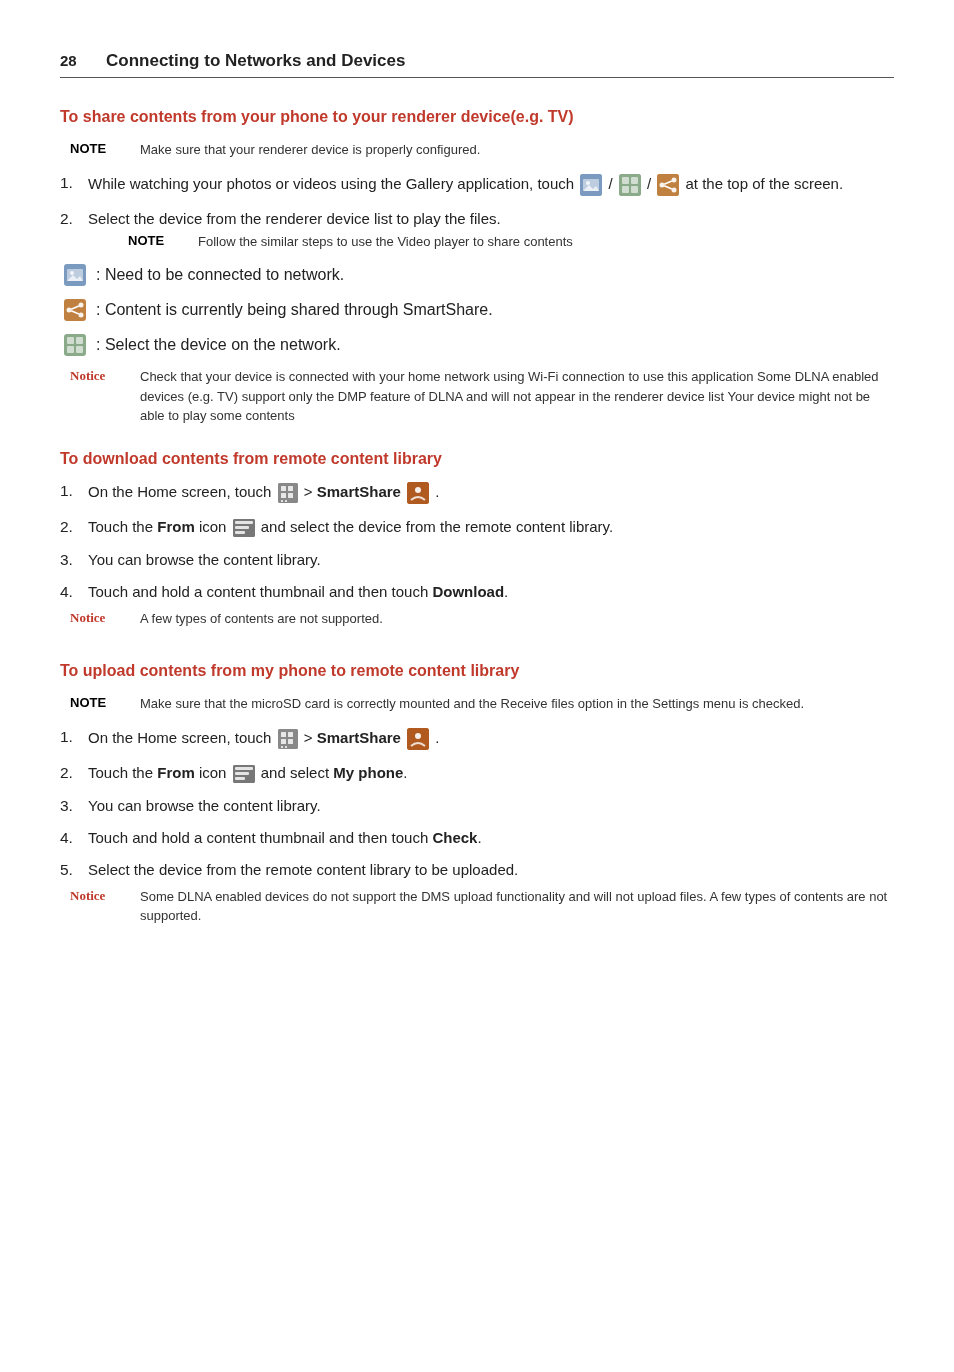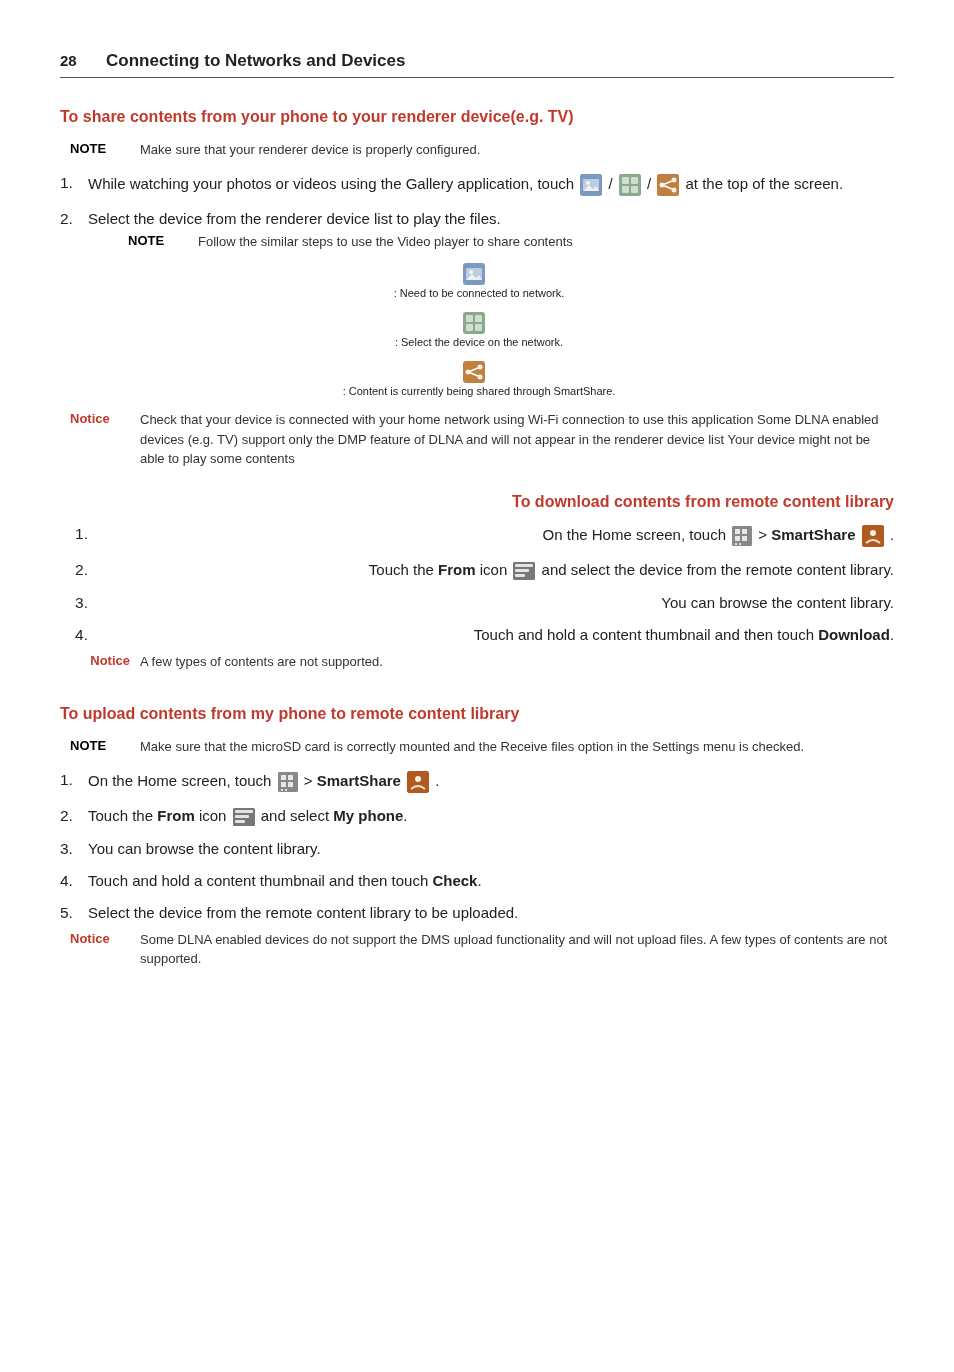--- a/index.html
+++ b/index.html
@@ -54,20 +54,21 @@
       margin-top: 1px;
       text-transform: uppercase;
     }
     .notice-label {
       font-size: 13px;
       font-weight: bold;
       color: #c0392b;
       min-width: 60px;
       margin-right: 10px;
       margin-top: 1px;
+      font-family: Liberation Serif, serif;
     }
     .note-text {
       font-size: 13px;
       color: #333;
       line-height: 1.5;
     }
     .step-list {
       list-style: none;
       margin: 0 0 12px 0;
       padding: 0;
@@ -119,23 +120,22 @@
       border-radius: 2px;
       width: 22px;
       height: 18px;
     }
     .bold { font-weight: bold; }
     .bullet-icon-row {
       display: flex;
       align-items: center;
       margin-bottom: 10px;
       margin-left: 4px;
-      font-size: 11px;
+      font-size: 16px;
       line-height: 1.55;
-      flex-direction: column;
     }
     .bullet-icon {
       display: inline-block;
       width: 22px;
       height: 22px;
       border-radius: 3px;
       margin-right: 10px;
       flex-shrink: 0;
     }
     .section-block {
@@ -228,50 +228,50 @@
           <rect x="3" y="5" width="16" height="12" rx="1" fill="white" opacity="0.5"></rect>
           <circle cx="8" cy="9" r="2" fill="white" opacity="0.8"></circle>
           <polygon points="3,17 9,11 13,15 16,12 19,17" fill="white" opacity="0.7"></polygon>
         </svg>
     </span>
     <span>: Need to be connected to network.</span>
   </div>
   <div class="bullet-icon-row">
     <span class="bullet-icon">
       <svg width="22" height="22" viewBox="0 0 22 22">
-          <rect width="22" height="22" rx="3" fill="#8aaa8a"></rect>
-          <rect x="3" y="3" width="7" height="7" rx="1" fill="white" opacity="0.6"></rect>
-          <rect x="12" y="3" width="7" height="7" rx="1" fill="white" opacity="0.6"></rect>
-          <rect x="3" y="12" width="7" height="7" rx="1" fill="white" opacity="0.6"></rect>
-          <rect x="12" y="12" width="7" height="7" rx="1" fill="white" opacity="0.6"></rect>
-        </svg>
-    </span>
-    <span>: Select the device on the network.</span>
-  </div>
-  <div class="bullet-icon-row">
-    <span class="bullet-icon">
-      <svg width="22" height="22" viewBox="0 0 22 22">
           <rect width="22" height="22" rx="3" fill="#c08040"></rect>
           <circle cx="17" cy="6" r="2.5" fill="white" opacity="0.9"></circle>
           <circle cx="5" cy="11" r="2.5" fill="white" opacity="0.9"></circle>
           <circle cx="17" cy="16" r="2.5" fill="white" opacity="0.9"></circle>
           <line x1="7.2" y1="10.2" x2="14.8" y2="7" stroke="white" stroke-width="1.5"></line>
           <line x1="7.2" y1="11.8" x2="14.8" y2="15" stroke="white" stroke-width="1.5"></line>
         </svg>
     </span>
     <span>: Content is currently being shared through SmartShare.</span>
   </div>
+  <div class="bullet-icon-row">
+    <span class="bullet-icon">
+      <svg width="22" height="22" viewBox="0 0 22 22">
+          <rect width="22" height="22" rx="3" fill="#8aaa8a"></rect>
+          <rect x="3" y="3" width="7" height="7" rx="1" fill="white" opacity="0.6"></rect>
+          <rect x="12" y="3" width="7" height="7" rx="1" fill="white" opacity="0.6"></rect>
+          <rect x="3" y="12" width="7" height="7" rx="1" fill="white" opacity="0.6"></rect>
+          <rect x="12" y="12" width="7" height="7" rx="1" fill="white" opacity="0.6"></rect>
+        </svg>
+    </span>
+    <span>: Select the device on the network.</span>
+  </div>
 
   <div class="note-row" style="margin-top:8px;margin-left:10px;">
     <span class="notice-label">Notice</span>
     <span class="note-text">Check that your device is connected with your home network using Wi-Fi connection to use this application Some DLNA enabled devices (e.g. TV) support only the DMP feature of DLNA and will not appear in the renderer device list Your device might not be able to play some contents</span>
   </div>
 </div>
 
-<div class="section-block" style="margin-top:20px;text-align:right;">
+<div class="section-block" style="margin-top:20px;">
   <div class="section-heading">To download contents from remote content library</div>
 
   <div style="display:flex;align-items:flex-start;margin-bottom:14px;">
     <span class="step-num">1.</span>
     <span class="step-content">
       <span>On the Home screen, touch </span>
       <span class="icon-inline icon-grid">
         <svg width="20" height="20" viewBox="0 0 20 20">
             <rect width="20" height="20" rx="2" fill="#888"></rect>
             <rect x="3" y="3" width="5" height="5" rx="0.5" fill="white" opacity="0.8"></rect>

